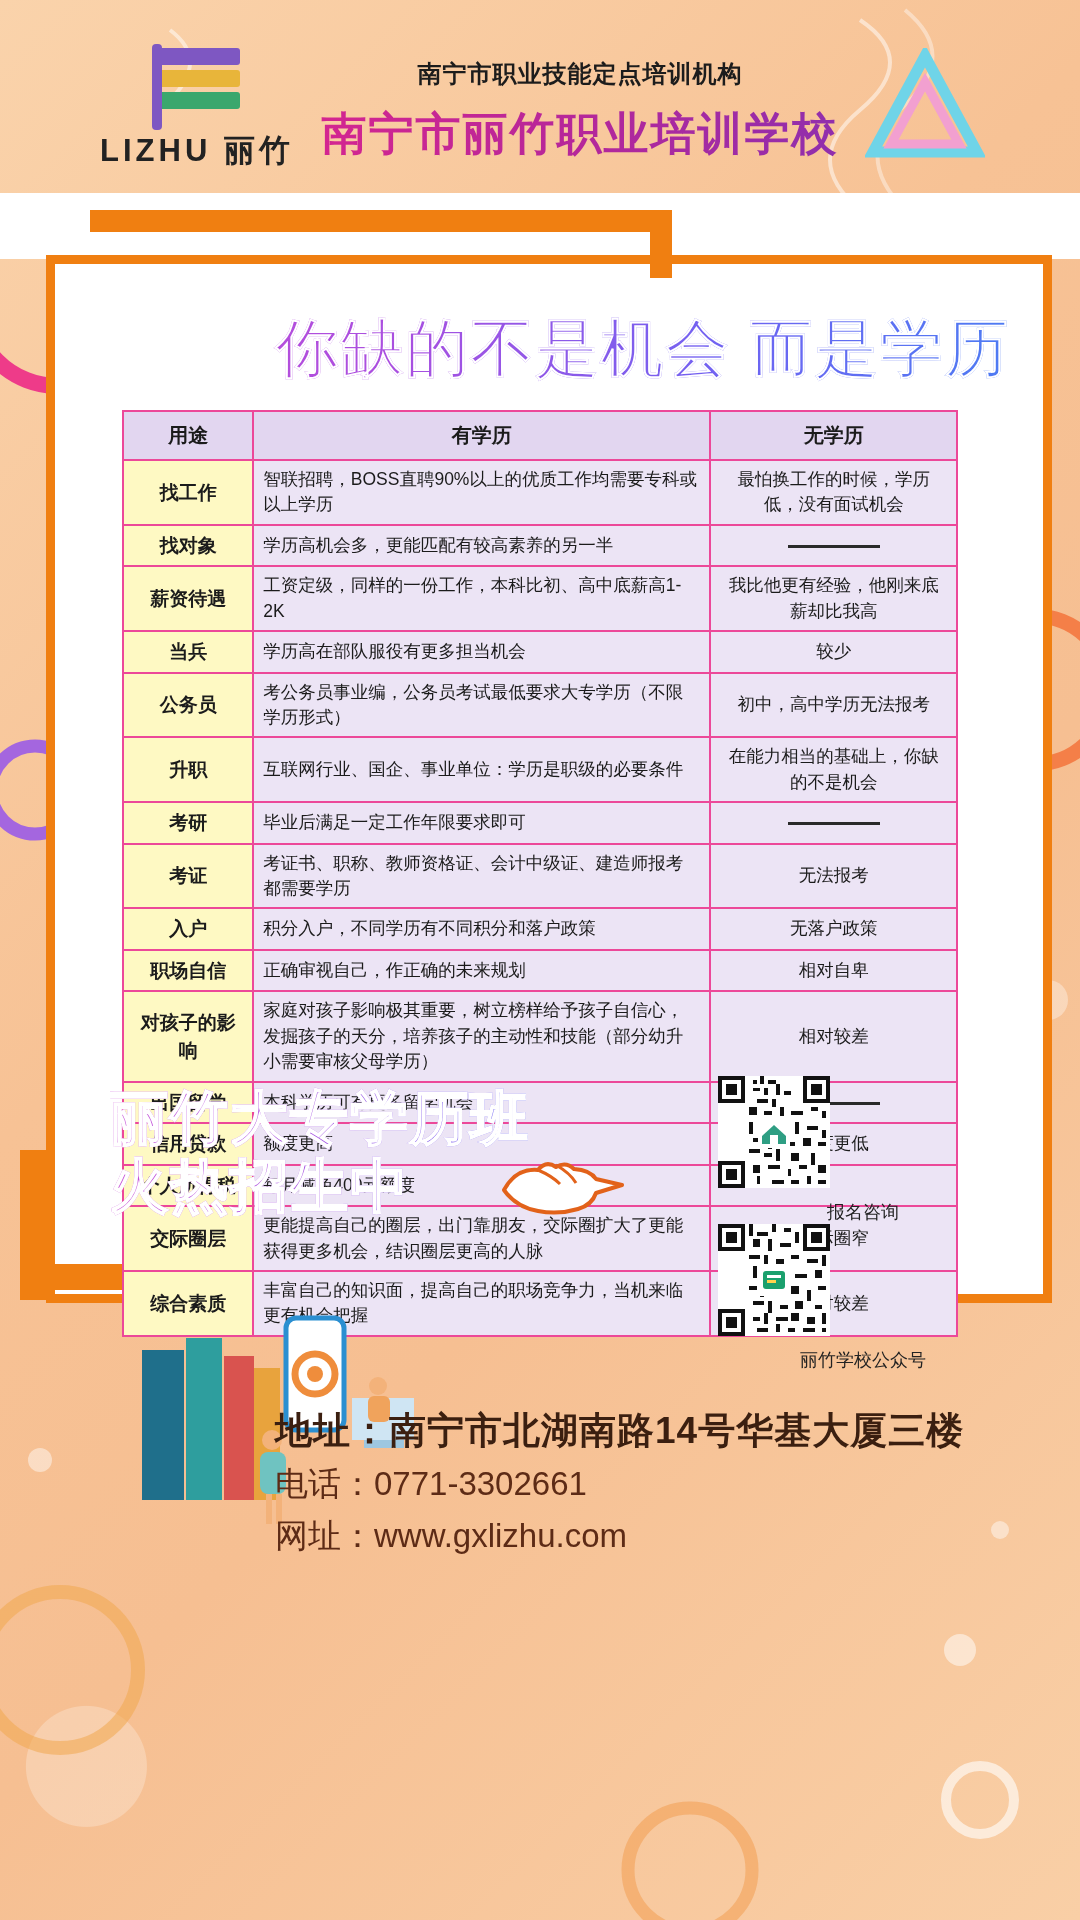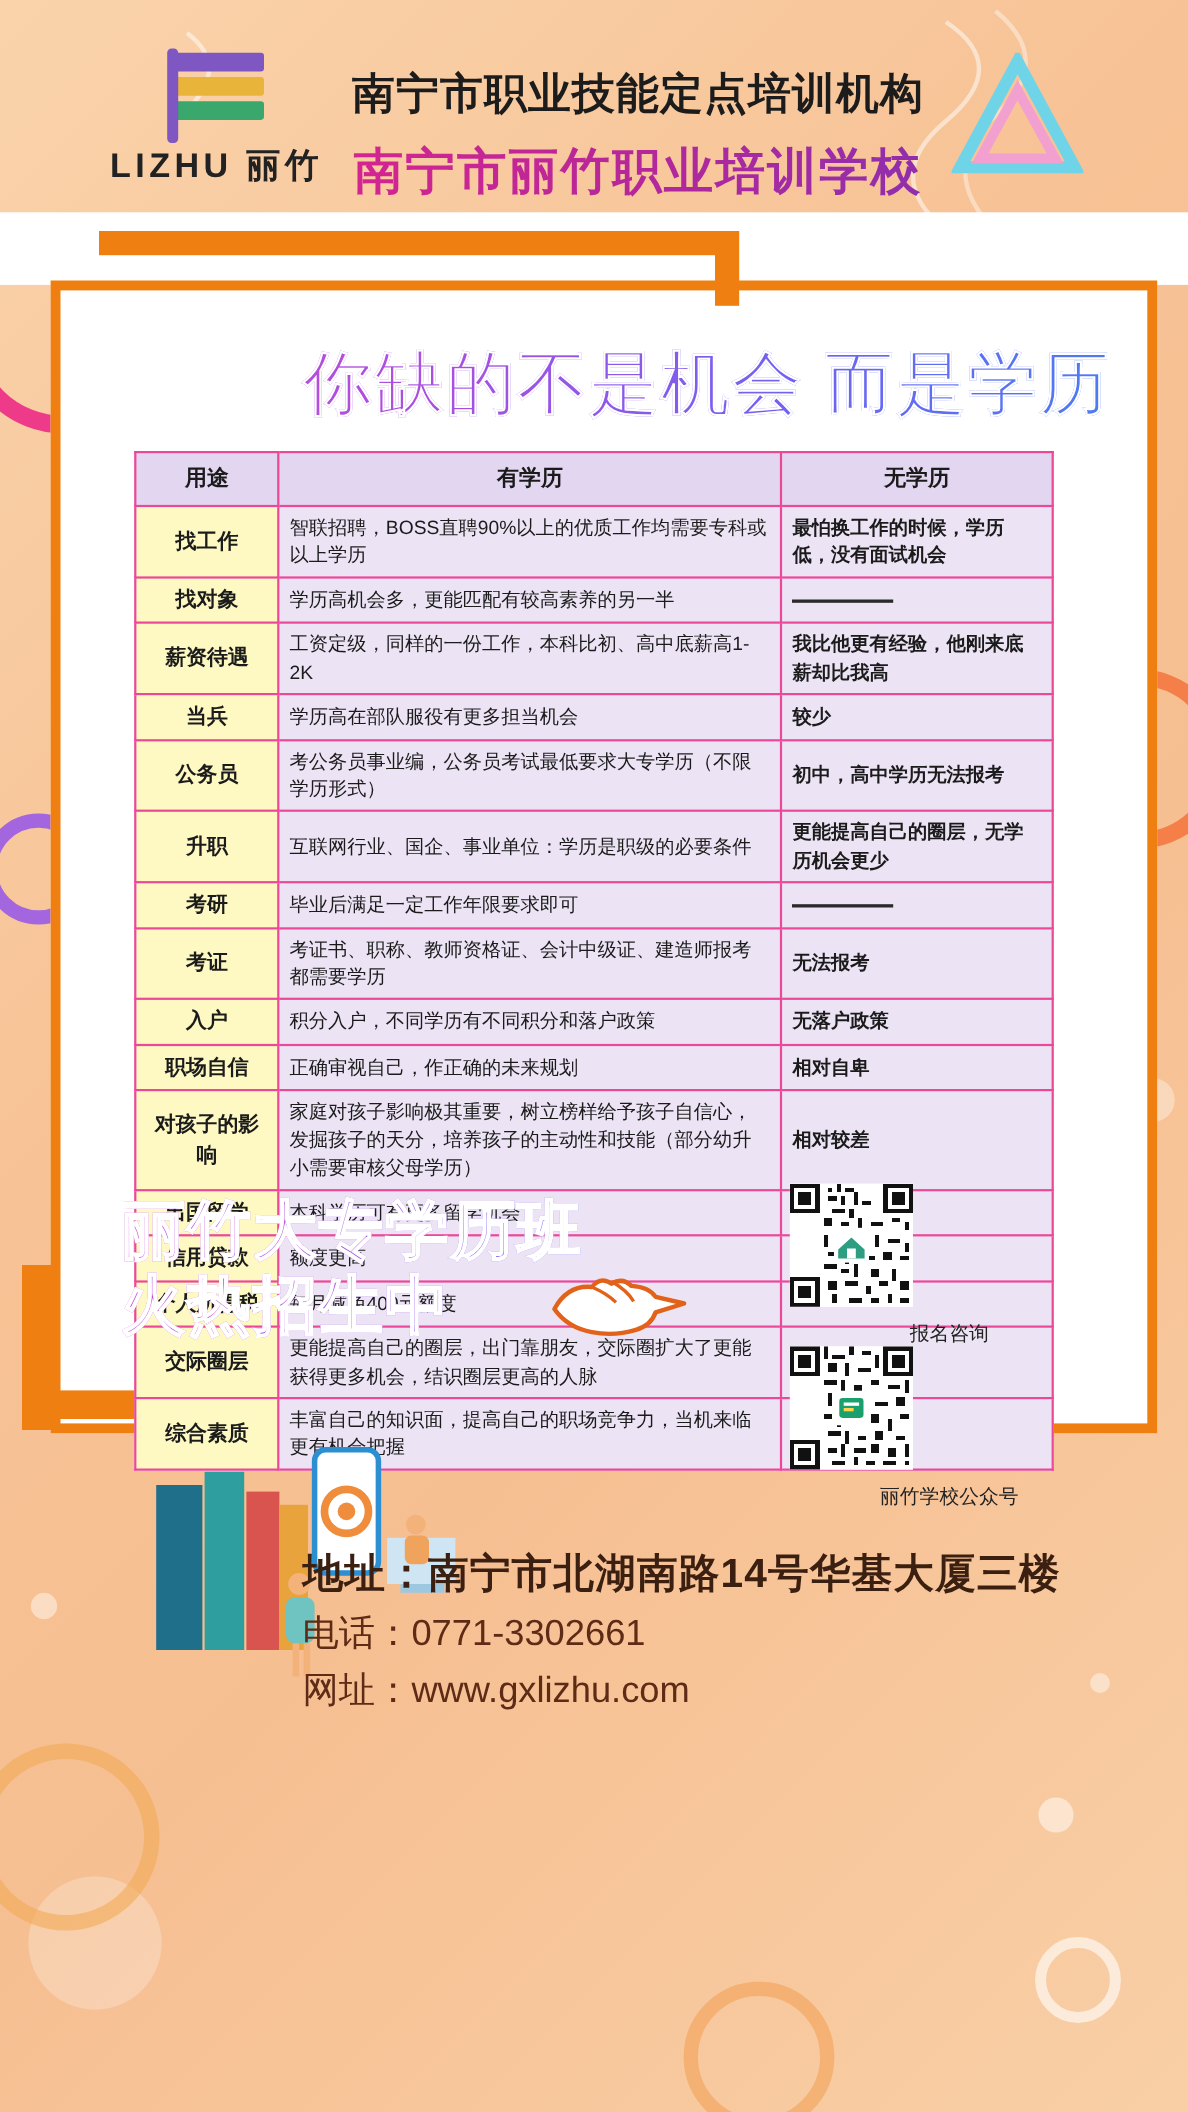--- a/index.html
+++ b/index.html
@@ -27,21 +27,21 @@
   .logo-mark i{display:block;height:17px;border-radius:3px;margin-bottom:5px;}
   .logo-mark i:nth-child(1){background:#7e57c2;}
   .logo-mark i:nth-child(2){background:#e8b53a;}
   .logo-mark i:nth-child(3){background:#3aa76d;}
   .logo-mark:before{
     content:"";position:absolute;left:-2px;top:-4px;width:10px;height:86px;
     background:#7e57c2;border-radius:4px;
   }
   .logo-text{font-size:31px;letter-spacing:4px;color:#222;font-weight:bold;margin-top:8px;}
   .header-titles{position:absolute;left:300px;top:58px;width:560px;text-align:center;}
-  .sub-title{font-size:39px;color:#1c1c1c;letter-spacing:1px;font-weight:bold;}
+  .sub-title{font-size:24px;color:#1c1c1c;letter-spacing:1px;font-weight:bold;}
   .main-title{
     font-size:45px;font-weight:bold;margin-top:14px;letter-spacing:2px;
     background:linear-gradient(90deg,#d6258f 0%,#b5279a 50%,#8d2fae 100%);
     -webkit-background-clip:text;background-clip:text;color:transparent;
   }
   .penrose{position:absolute;right:95px;top:48px;width:120px;height:120px;}
   
   .white-band{
     position:absolute;left:0;top:193px;width:1080px;height:66px;background:#fff;
   }
@@ -63,21 +63,21 @@
   }
   
   table{
     border-collapse:collapse;margin:18px auto 0 auto;width:836px;
     background:#ece4f5;font-size:17.5px;color:#1b1b1b;
   }
   th,td{border:2px solid #ec4899;padding:6px 9px;vertical-align:middle;line-height:1.45;}
   thead th{background:#e2d6f0;font-size:20px;font-weight:bold;text-align:center;padding:9px 6px;}
   td.use{width:118px;text-align:center;font-weight:bold;background:#fef9c3;font-size:19px;}
   td.with{width:470px;text-align:left;}
-  td.without{width:238px;font-weight:bold;}
+  td.without{width:238px;text-align:center;}
   .dash{display:inline-block;width:92px;height:3px;background:#2a2a2a;vertical-align:middle;}
   
   .promo{position:absolute;left:110px;top:1085px;width:520px;}
   .promo-line{
     font-size:58px;font-weight:bold;letter-spacing:2px;line-height:1.18;
     background:linear-gradient(90deg,#c64bd6 0%,#a24fe2 40%,#6f63f2 75%,#4d7bf3 100%);
     -webkit-background-clip:text;background-clip:text;color:transparent;font-family:Liberation Serif, serif;
     -webkit-text-stroke:2px #fff;
   }
   .hand{position:absolute;left:498px;top:1152px;width:130px;height:80px;}
@@ -177,21 +177,21 @@
           <td class="without">较少</td>
         </tr>
       <tr>
           <td class="use">公务员</td>
           <td class="with">考公务员事业编，公务员考试最低要求大专学历（不限学历形式）</td>
           <td class="without">初中，高中学历无法报考</td>
         </tr>
       <tr>
           <td class="use">升职</td>
           <td class="with">互联网行业、国企、事业单位：学历是职级的必要条件</td>
-          <td class="without">更能提高自己的圈层，无学历机会更少</td>
+          <td class="without">在能力相当的基础上，你缺的不是机会</td>
         </tr>
       <tr>
           <td class="use">考研</td>
           <td class="with">毕业后满足一定工作年限要求即可</td>
           <td class="without"><span class="dash"></span></td>
         </tr>
       <tr>
           <td class="use">考证</td>
           <td class="with">考证书、职称、教师资格证、会计中级证、建造师报考都需要学历</td>
           <td class="without">无法报考</td>

